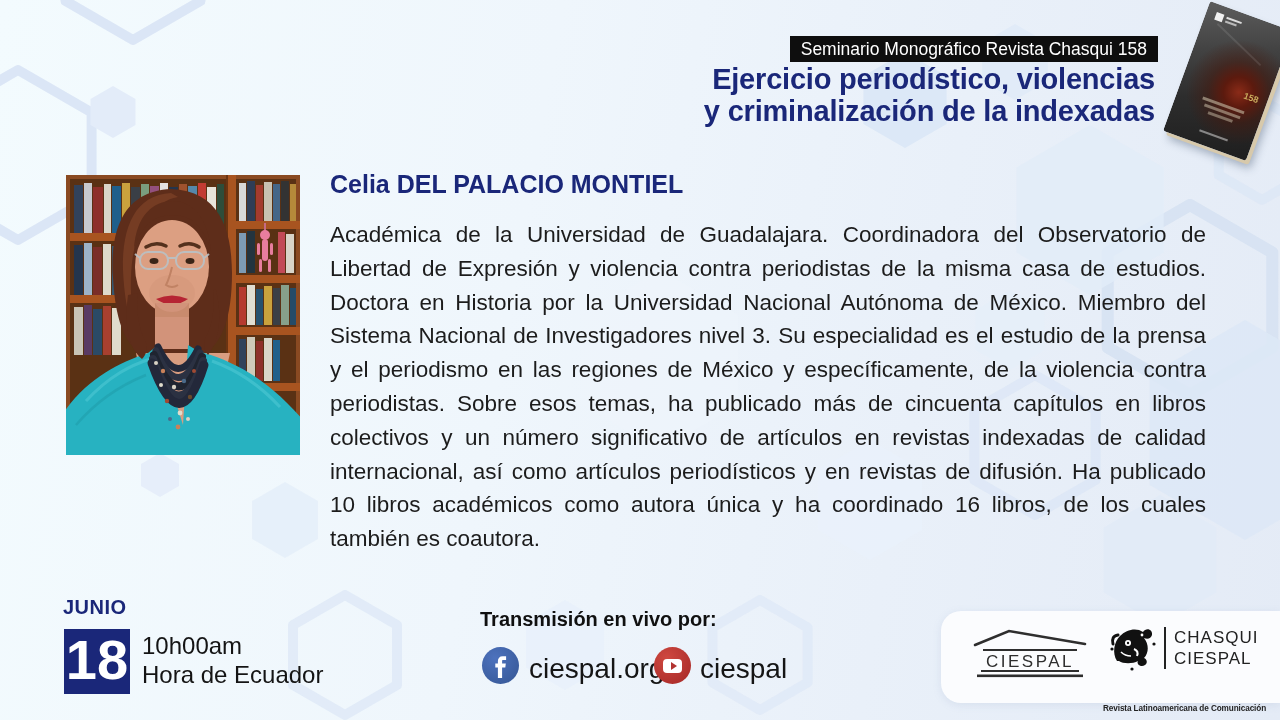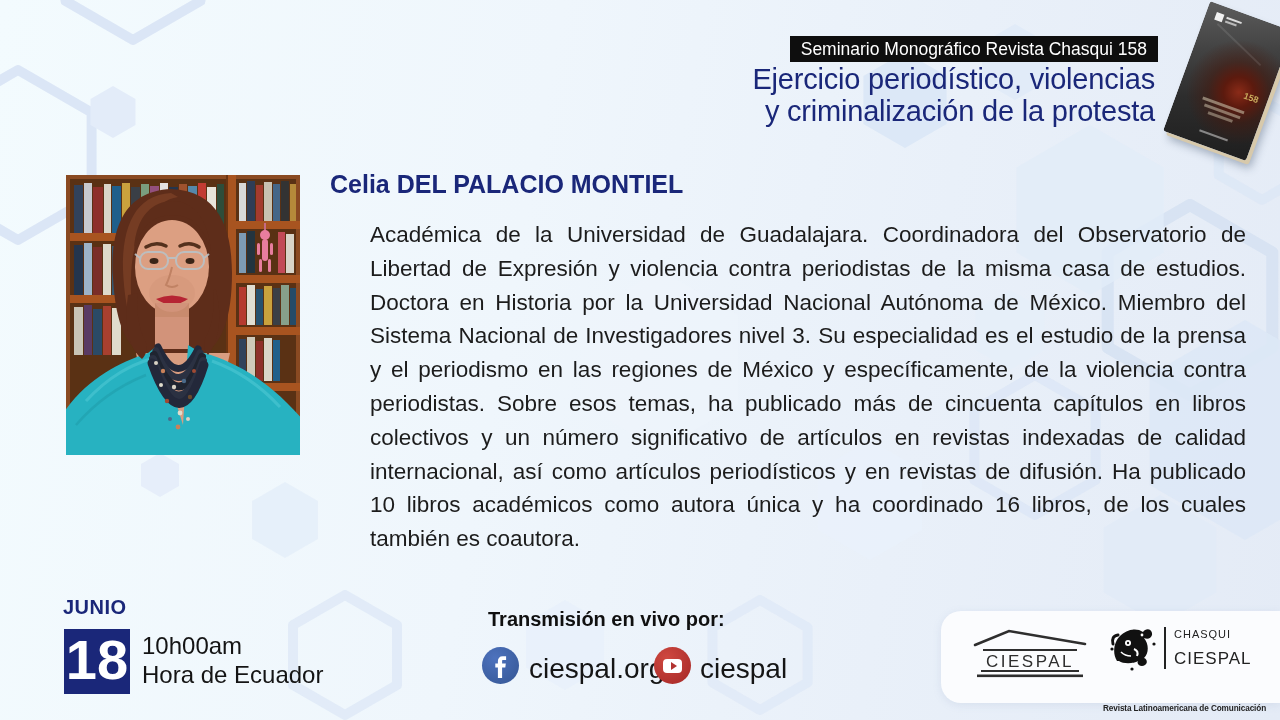--- a/index.html
+++ b/index.html
@@ -5,21 +5,21 @@
   html,body{margin:0;padding:0;}
   body{font-family:"Liberation Sans",sans-serif;}
   #canvas{position:relative;width:1280px;height:720px;overflow:hidden;
     background:linear-gradient(100deg,#f3fbfe 0%,#eff6fc 40%,#e9f0f9 70%,#e4ebf6 100%);}
   #hexbg{position:absolute;left:0;top:0;z-index:0;}
 
   
   .badge{position:absolute;top:36px;right:122px;background:#0e0e0e;color:#ffffff;
     font-size:17.5px;padding:3px 11px 2px 11px;z-index:5;}
   .title{position:absolute;top:64px;right:125px;text-align:right;color:#1a2779;
-    font-size:29px;font-weight:normal;line-height:31.5px;z-index:5;letter-spacing:-0.2px;}
+    font-size:29px;font-weight:bold;line-height:31.5px;z-index:5;letter-spacing:-0.2px;}
 
   
   .cover{position:absolute;left:1176px;top:2px;width:110px;height:158px;z-index:6;}
   .cover-book{position:absolute;left:8px;top:10px;width:88px;height:138px;
     transform:rotate(20deg);border-radius:3px;
     background:
       radial-gradient(circle at 66% 55%, #8a2b18 0%, #5c1a0e 16%, rgba(70,25,14,.55) 32%, rgba(40,40,40,0) 55%),
       linear-gradient(160deg,#5d5d5d 0%,#434343 30%,#2d2d2d 60%,#1e1e1e 100%);
     box-shadow:4px 3px 0 #d7c9ab,7px 6px 9px rgba(40,60,90,.35);}
   .cov-logo-box{position:absolute;left:10px;top:8px;width:8px;height:8px;background:rgba(255,255,255,.92);}
@@ -31,47 +31,47 @@
   .cov-t3{position:absolute;left:36px;top:104px;width:26px;height:2.5px;background:rgba(200,188,165,.5);}
   .cov-a1{position:absolute;left:34px;top:124px;width:30px;height:2px;background:rgba(255,255,255,.45);}
   .cov-crack{position:absolute;left:12px;top:30px;width:60px;height:1.5px;background:rgba(255,255,255,.10);transform:rotate(24deg);}
 
   
   .photo{position:absolute;left:66px;top:175px;width:234px;height:280px;z-index:4;}
 
   
   .name{position:absolute;left:330px;top:170px;color:#1a2779;font-size:25px;font-weight:bold;z-index:4;}
   .bio{position:absolute;left:330px;top:218px;width:876px;color:#1c1c1c;font-size:22.5px;
-    line-height:33.8px;text-align:justify;z-index:4;margin-left:40px;}
+    line-height:33.8px;text-align:justify;z-index:4;}
 
   
   .month{position:absolute;left:63px;top:596px;color:#1a2779;font-size:20px;font-weight:bold;letter-spacing:.5px;z-index:4;}
   .day-box{position:absolute;left:64px;top:629px;width:66px;height:65px;background:#1a2779;z-index:4;}
   .day{width:100%;height:65px;line-height:62px;text-align:center;color:#ffffff;font-size:56px;font-weight:bold;}
   .timeblock{position:absolute;left:142px;top:631px;color:#141414;font-size:24px;line-height:29px;z-index:4;}
 
   
-  .stream-label{position:absolute;left:480px;top:608px;color:#101010;font-size:20px;font-weight:bold;z-index:4;margin-left:8px;}
+  .stream-label{position:absolute;left:480px;top:608px;color:#101010;font-size:20px;font-weight:bold;z-index:4;}
   .soc-icon{position:absolute;width:37px;height:37px;border-radius:50%;z-index:4;}
   .fb{left:482px;top:647px;background:radial-gradient(circle at 35% 30%,#4d72bd,#3b5d9e 75%);}
   .yt{left:654px;top:647px;background:radial-gradient(circle at 35% 30%,#cf4840,#ae2f2c 78%);}
   .yt-rect{position:absolute;left:9px;top:11.5px;width:19px;height:14px;border-radius:4px;background:#ffffff;}
   .yt-tri{position:absolute;left:7.5px;top:3px;width:0;height:0;border-left:6px solid #b23330;
     border-top:4px solid transparent;border-bottom:4px solid transparent;}
   .soc-text{position:absolute;top:653px;color:#151515;font-size:28px;z-index:4;}
   .fb-text{left:529px;}
   .yt-text{left:700px;}
 
   
   .footer-panel{position:absolute;left:941px;top:611px;width:339px;height:92px;background:#fbfcfe;
     border-radius:20px 0 0 20px;box-shadow:0 2px 8px rgba(120,140,180,.15);z-index:3;}
   .ciespal-logo{position:absolute;left:971px;top:624px;z-index:4;}
   .chasqui-glyph{position:absolute;left:1106px;top:622px;z-index:4;}
   .chasqui-divider{position:absolute;left:1164px;top:627px;width:2px;height:42px;background:#222222;z-index:4;}
-  .chasqui-t1{position:absolute;left:1174px;top:628px;color:#222222;font-size:11px;letter-spacing:1px;z-index:4;}
+  .chasqui-t1{position:absolute;left:1174px;top:628px;color:#222222;font-size:17px;letter-spacing:1px;z-index:4;}
   .chasqui-t2{position:absolute;left:1174px;top:649px;color:#222222;font-size:17px;letter-spacing:1px;z-index:4;}
   .chasqui-sub{position:absolute;left:1103px;top:704px;width:156px;text-align:center;color:#222222;
     font-size:8.2px;font-weight:bold;letter-spacing:-0.1px;white-space:nowrap;z-index:4;}
 </style>
 </head>
 <body>
 
 <div id="canvas">
 
   <svg id="hexbg" width="1280" height="720" viewBox="0 0 1280 720">
@@ -96,21 +96,21 @@
       <path d="M1010 290 L1044.6 310 L1044.6 350 L1010 370 L975.4 350 L975.4 310 Z" fill="#e6eff9"></path>
       <path d="M1160 495 L1216.3 527.5 L1216.3 592.5 L1160 625 L1103.7 592.5 L1103.7 527.5 Z" fill="#e2ebf7"></path>
       <path d="M660 270 L738 315 L738 405 L660 450 L582 405 L582 315 Z" fill="#eef4fc" opacity="0.55"></path>
       <path d="M870 440 L922 470 L922 530 L870 560 L818 530 L818 470 Z" fill="#e9f1fb" opacity="0.6"></path>
     </g>
   </svg>
 
   <div class="badge">Seminario Monográfico Revista Chasqui 158</div>
   <div class="title">
     <div>Ejercicio periodístico, violencias</div>
-    <div>y criminalización de la protesta</div>
+    <div>y criminalización de la indexadas</div>
   </div>
 
   <div class="cover">
     <div class="cover-book">
       <div class="cov-logo-box"></div>
       <div class="cov-logo-l1"></div>
       <div class="cov-logo-l2"></div>
       <div class="cov-crack"></div>
       <div class="cov-num">158</div>
       <div class="cov-t1"></div>

